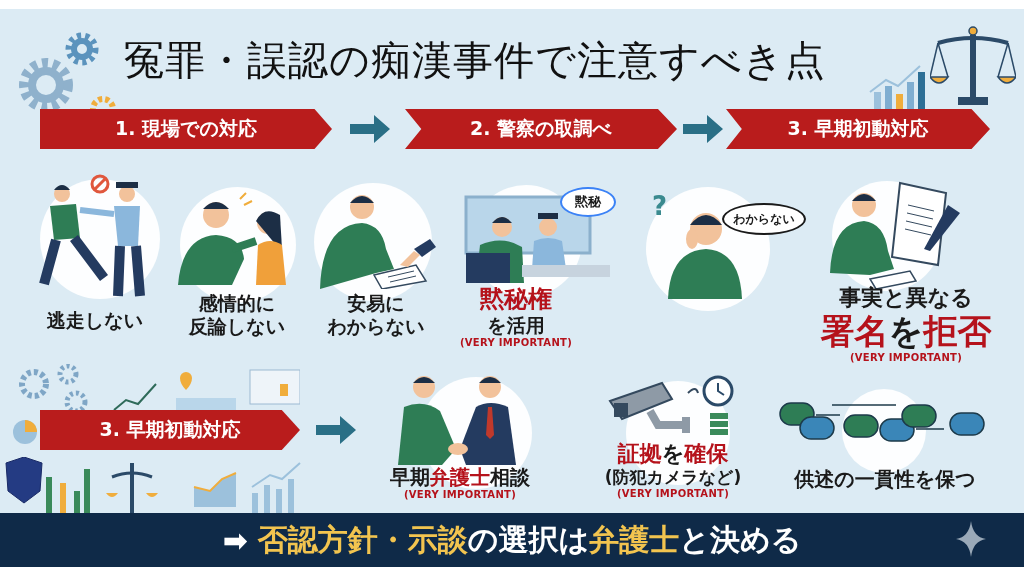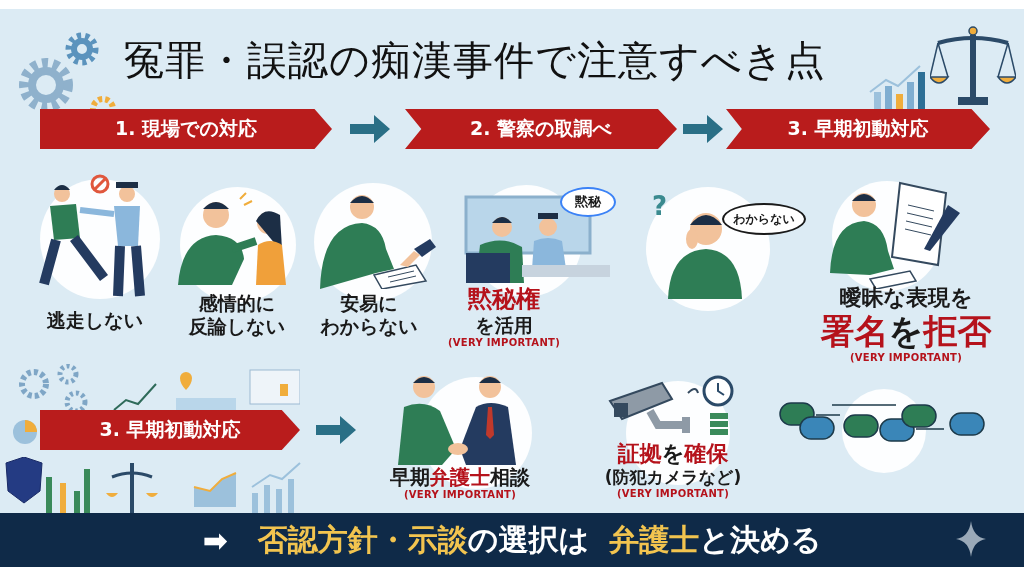--- a/index.html
+++ b/index.html
@@ -21,21 +21,21 @@
 
   .item { position: absolute; text-align: center; }
   .circle { position: absolute; border-radius: 50%; background: #ffffff; opacity: 0.92; }
   .label { font-size: 19px; font-weight: bold; color: #1a1a1a; line-height: 1.2; white-space: nowrap; }
   .label.red { color: #b5121b; font-size: 24px; }
   .red-inline { color: #b5121b; }
   .vi { font-size: 10px; font-weight: bold; color: #b5121b; letter-spacing: 0.3px; }
 
   .footer { position: absolute; left: 0; top: 504px; width: 1024px; height: 54px; background: #0f2a48; display: flex; align-items: center; justify-content: center; }
   .footer-text { font-size: 30px; font-weight: bold; color: #ffffff; white-space: nowrap; display: flex; align-items: center; gap: 10px; }
-  .gold { color: #f2c44f; margin-left: 20px; }
+  .gold { color: #f2c44f; }
   .sparkle { position: absolute; right: 38px; top: 512px; width: 30px; height: 36px; }
 
   svg { display: block; }
 </style>
 </head>
 <body>
 
 <div class="canvas">
 
   <svg style="position:absolute;left:8px;top:18px" width="110" height="90" viewBox="0 0 110 90">
@@ -121,41 +121,41 @@
   <svg style="position:absolute;left:316px;top:180px" width="124" height="100" viewBox="0 0 124 100">
     <circle cx="46" cy="18" r="12" fill="#f2c29b"></circle>
       <path d="M34 14 Q46 0 58 14" fill="#1c2e45"></path>
     <path d="M4 100 Q6 36 46 34 Q66 36 70 60 L78 80 L60 84 Z" fill="#2e7d55"></path>
     <polygon points="58,86 100,76 110,92 66,100" fill="#ffffff" stroke="#34495e" stroke-width="1.5"></polygon>
     <line x1="72" y1="88" x2="98" y2="82" stroke="#34495e" stroke-width="1"></line>
     <line x1="74" y1="93" x2="100" y2="87" stroke="#34495e" stroke-width="1"></line>
     <path d="M98 60 L114 50 L120 58 L106 68 Z" fill="#243b60"></path>
     <path d="M84 76 L98 62 L104 66 L92 78 Z" fill="#f2c29b"></path>
   </svg>
-  <div class="item" style="left:304px;top:283px;width:130px">
+  <div class="item" style="left:311px;top:283px;width:130px">
     <div class="label">安易に</div>
     <div class="label">わからない</div>
   </div>
 
   <div class="circle" style="left:470px;top:176px;width:112px;height:112px"></div>
   <svg style="position:absolute;left:462px;top:184px" width="150" height="90" viewBox="0 0 150 90">
     <rect x="4" y="4" width="124" height="56" fill="#b9d6ea" stroke="#8bb0cc" stroke-width="3"></rect>
     <circle cx="40" cy="34" r="10" fill="#f2c29b"></circle>
       <path d="M30 30 Q40 18 50 30" fill="#1c2e45"></path>
     <path d="M14 90 L18 52 Q40 42 60 54 L62 90 Z" fill="#2e7d55"></path>
     <rect x="4" y="60" width="44" height="30" fill="#243b60"></rect>
     <circle cx="86" cy="34" r="9" fill="#f2c29b"></circle>
       <rect x="76" y="20" width="20" height="6" fill="#1c2e45"></rect>
     <path d="M70 76 L72 48 Q86 42 100 48 L104 76 Z" fill="#8bb7dc"></path>
     <rect x="60" y="72" width="88" height="12" fill="#c7d3de"></rect>
   </svg>
   <div style="position:absolute;left:560px;top:178px;width:56px;height:30px;background:#fff;border:2px solid #3b82f6;border-radius:50%;display:flex;align-items:center;justify-content:center;font-size:13px;font-weight:bold;color:#1a1a1a">
     <span>黙秘</span>
   </div>
-  <div class="item" style="left:424px;top:276px;width:160px">
+  <div class="item" style="left:436px;top:276px;width:160px">
     <div class="label red">黙秘権</div>
     <div class="label">を活用</div>
     <div class="vi">(VERY IMPORTANT)</div>
   </div>
 
   <div class="circle" style="left:646px;top:178px;width:124px;height:124px"></div>
   <svg style="position:absolute;left:648px;top:180px" width="110" height="110" viewBox="0 0 110 110">
     <text x="4" y="26" font-size="26" font-weight="bold" fill="#3a8a8f" font-family="DejaVu Sans, sans-serif">?</text>
     <circle cx="58" cy="40" r="16" fill="#f2c29b"></circle>
       <path d="M42 36 Q58 16 74 36" fill="#1c2e45"></path>
@@ -173,21 +173,21 @@
     <path d="M0 94 Q2 44 34 42 Q54 44 58 72 L64 90 L40 96 Z" fill="#2e7d55"></path>
     <polygon points="40,100 80,92 86,102 46,110" fill="#ffffff" stroke="#34495e" stroke-width="1.5"></polygon>
     <polygon points="70,4 116,14 108,86 62,78" fill="#ffffff" stroke="#34495e" stroke-width="2"></polygon>
     <line x1="78" y1="26" x2="104" y2="32" stroke="#34495e"></line>
       <line x1="77" y1="34" x2="103" y2="40" stroke="#34495e"></line>
     <line x1="76" y1="42" x2="102" y2="48" stroke="#34495e"></line>
       <line x1="75" y1="50" x2="101" y2="56" stroke="#34495e"></line>
     <path d="M118 26 L130 34 L100 72 L94 70 Z" fill="#243b60"></path>
   </svg>
   <div class="item" style="left:796px;top:276px;width:220px">
-    <div class="label" style="font-size:22px">曖昧な表現を</div>
+    <div class="label" style="font-size:22px">事実と異なる</div>
     <div class="label red" style="font-size:34px">
       <span>署名</span><span style="color:#1a1a1a">を</span><span>拒否</span>
     </div>
     <div class="vi">(VERY IMPORTANT)</div>
   </div>
 
   <svg style="position:absolute;left:10px;top:355px" width="290" height="50" viewBox="0 0 290 50">
     <circle cx="24" cy="20" r="12" fill="none" stroke="#7fa6c6" stroke-width="6" stroke-dasharray="4 3"></circle>
     <circle cx="58" cy="10" r="8" fill="none" stroke="#7fa6c6" stroke-width="5" stroke-dasharray="3 3"></circle>
     <circle cx="66" cy="38" r="9" fill="none" stroke="#7fa6c6" stroke-width="5" stroke-dasharray="3 3"></circle>
@@ -269,20 +269,23 @@
     <rect x="2" y="4" width="34" height="22" rx="11" fill="#2e7d55" stroke="#1c3a4a" stroke-width="1.5"></rect>
     <rect x="22" y="18" width="34" height="22" rx="11" fill="#3a86b8" stroke="#1c3a4a" stroke-width="1.5"></rect>
     <rect x="66" y="16" width="34" height="22" rx="11" fill="#2e7d55" stroke="#1c3a4a" stroke-width="1.5"></rect>
     <rect x="102" y="20" width="34" height="22" rx="11" fill="#3a86b8" stroke="#1c3a4a" stroke-width="1.5"></rect>
     <rect x="124" y="6" width="34" height="22" rx="11" fill="#2e7d55" stroke="#1c3a4a" stroke-width="1.5"></rect>
     <rect x="172" y="14" width="34" height="22" rx="11" fill="#3a86b8" stroke="#1c3a4a" stroke-width="1.5"></rect>
     <line x1="38" y1="16" x2="62" y2="16" stroke="#1c3a4a" stroke-width="1.5"></line>
     <line x1="54" y1="6" x2="118" y2="6" stroke="#1c3a4a" stroke-width="1.5"></line>
     <line x1="138" y1="30" x2="166" y2="30" stroke="#1c3a4a" stroke-width="1.5"></line>
   </svg>
+  <div class="item" style="left:760px;top:458px;width:250px">
+    <div class="label" style="font-size:20px">供述の一貫性を保つ</div>
+  </div>
 
   <div class="footer">
     <div class="footer-text">
       <span>➡</span>
       <span><span class="gold">否認方針・示談</span><span>の選択は</span><span class="gold">弁護士</span><span>と決める</span></span>
     </div>
   </div>
   <svg class="sparkle" viewBox="0 0 30 36">
       <path d="M15 0 Q17 16 30 18 Q17 20 15 36 Q13 20 0 18 Q13 16 15 0 Z" fill="#9aa9b8"></path>
     </svg>

